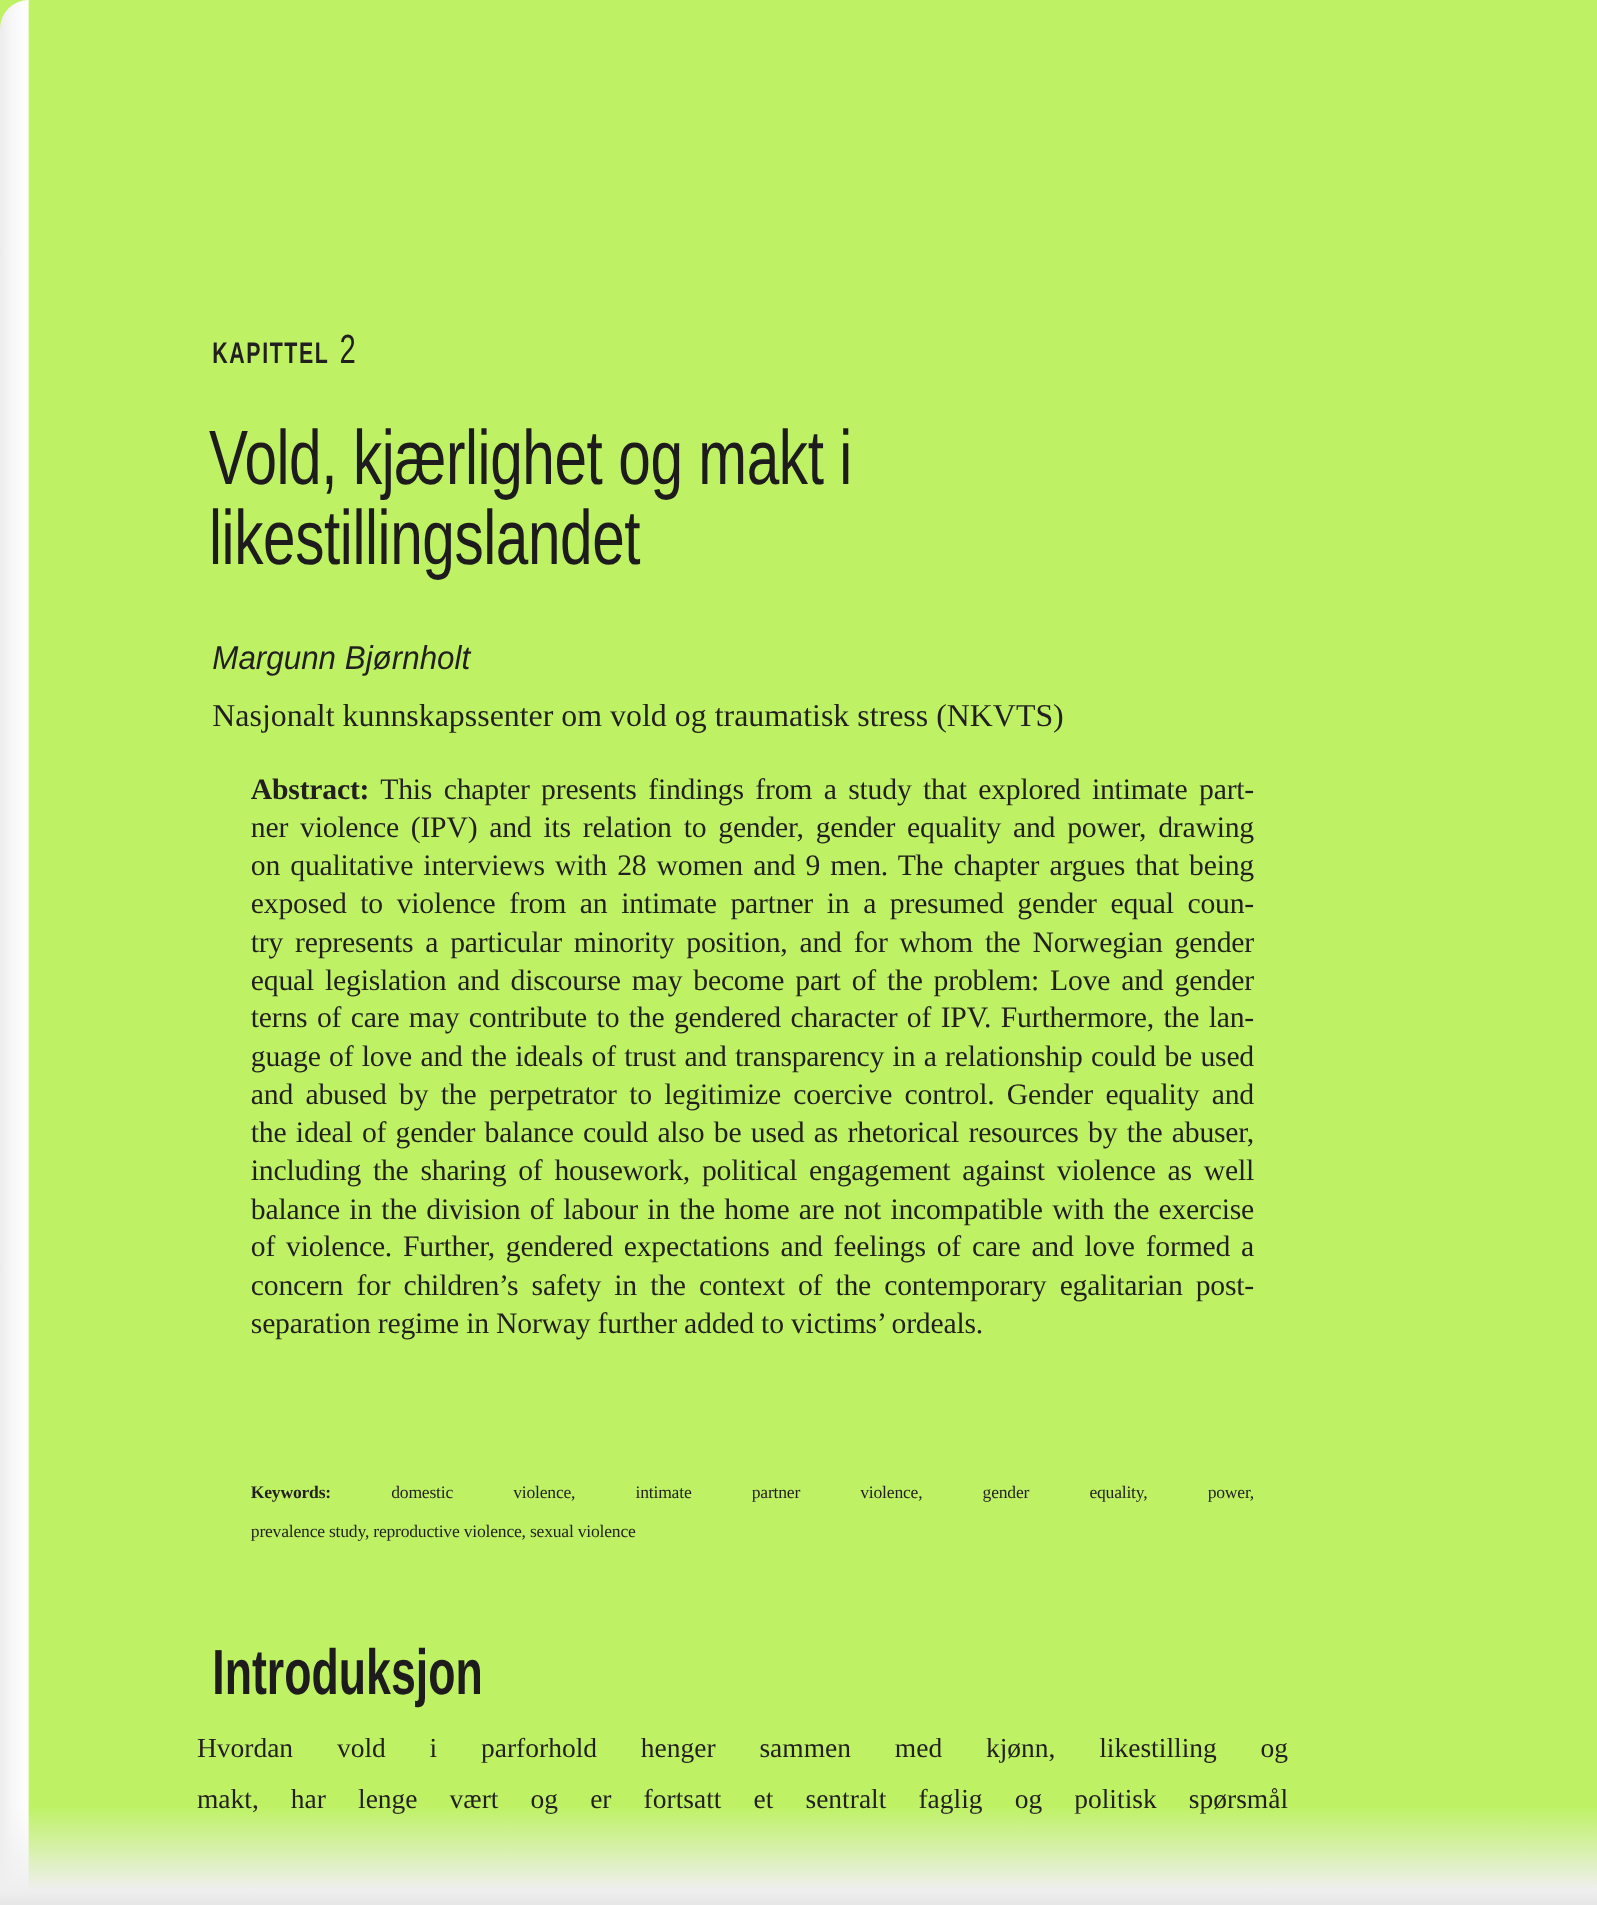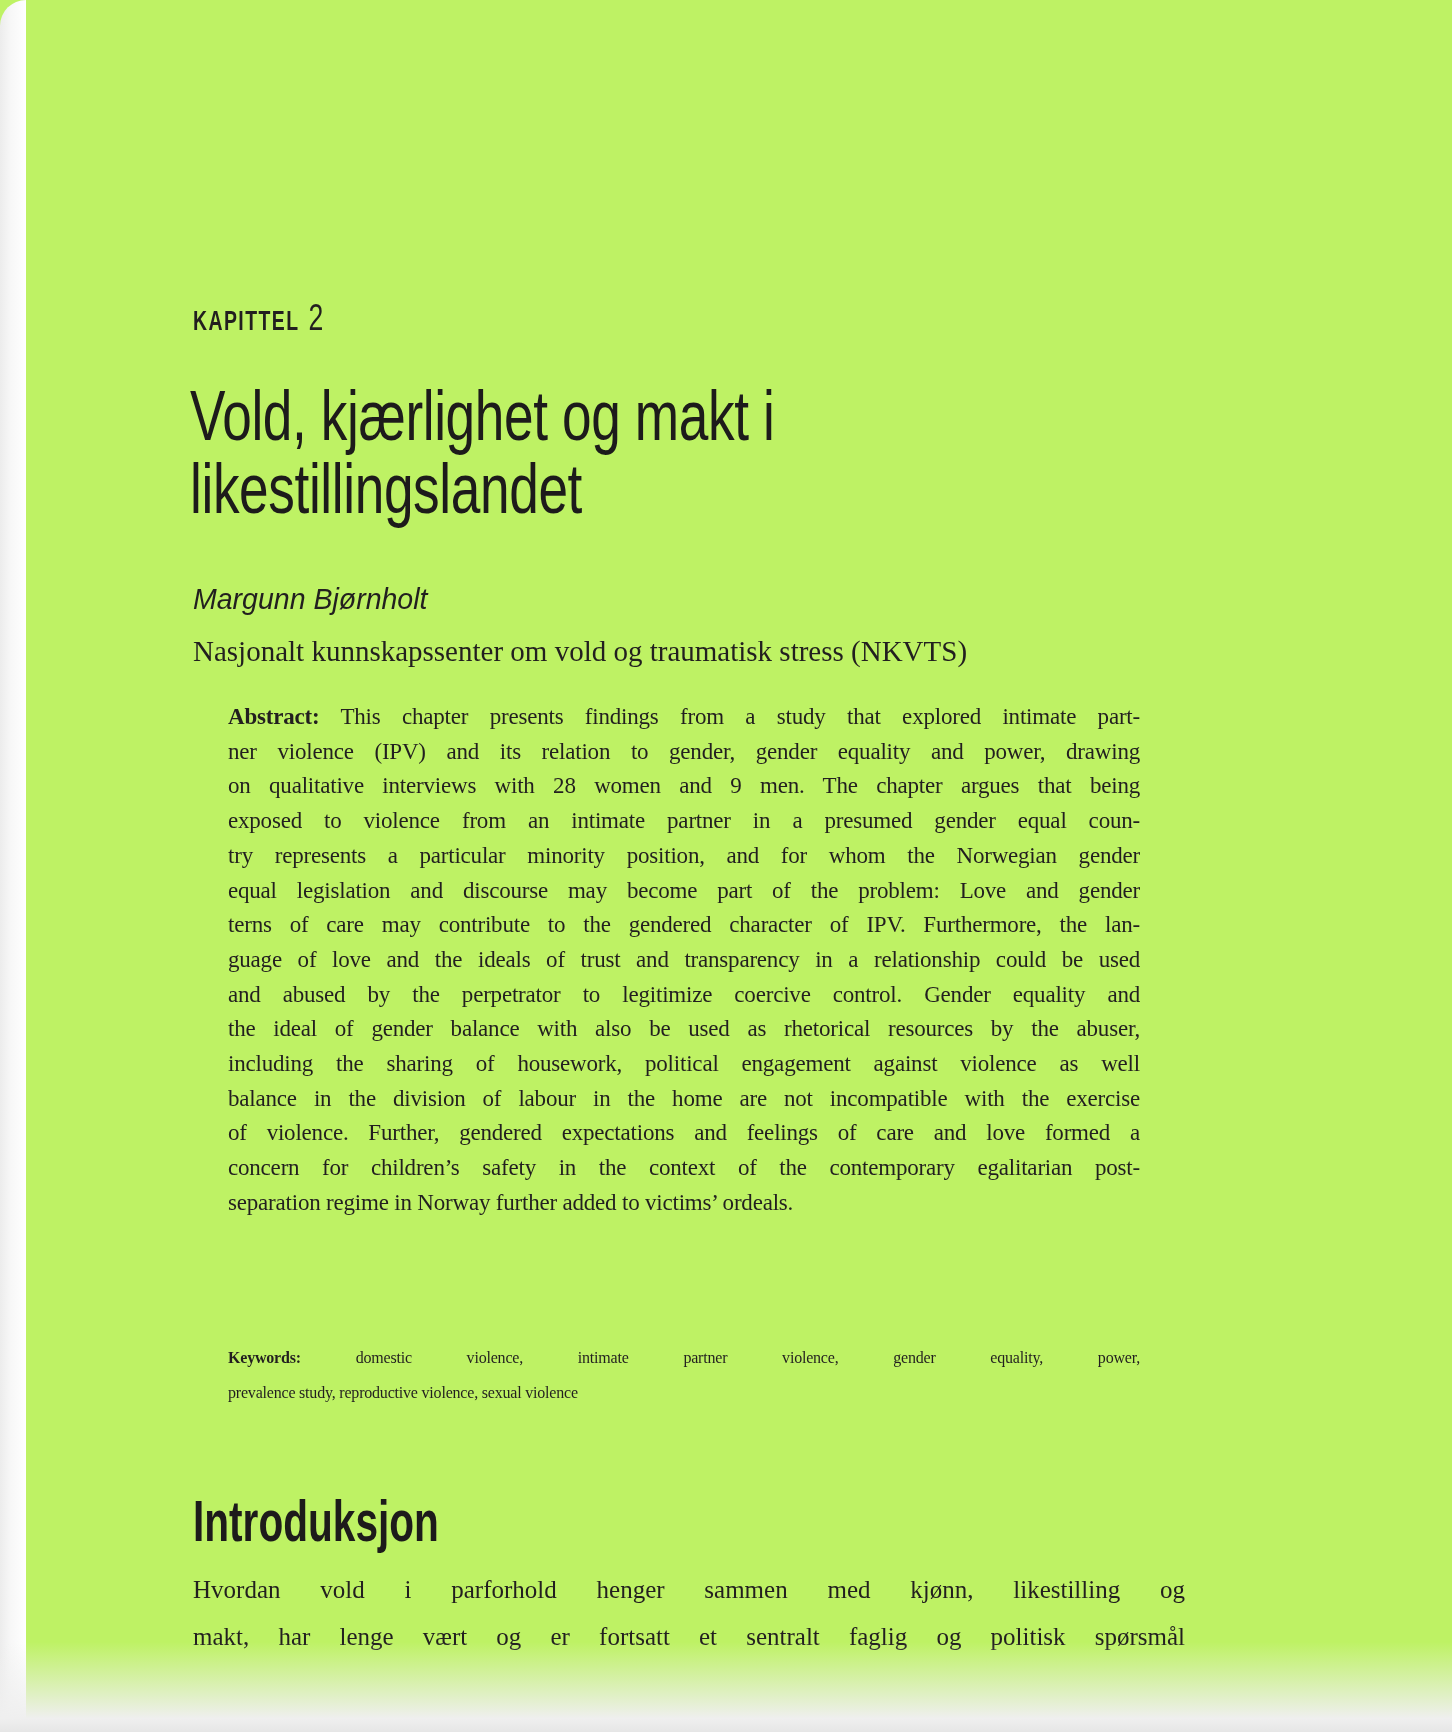--- a/index.html
+++ b/index.html
@@ -86,21 +86,21 @@
     line-height: 38px;
     white-space: nowrap;
     text-align: right;
   }
 
   .abstract-block {
     position: absolute;
     left: 228px;
     top: 700px;
     width: 912px;
-    font-size: 23px;
+    font-size: 27px;
     line-height: 34.7px;
     letter-spacing: -0.2px;
   }
   .keywords-block {
     position: absolute;
     left: 228px;
     top: 1341px;
     width: 912px;
     font-size: 16px;
     line-height: 34.7px;
@@ -124,21 +124,21 @@
     font-size: 58px;
     font-weight: bold;
     line-height: 58px;
     transform: scaleX(0.70);
     transform-origin: left top;
     white-space: nowrap;
     color: #1d1b1b;
   }
   .intro-body {
     position: absolute;
-    left: 193px;
+    left: 179px;
     top: 1567px;
     width: 992px;
     font-size: 25px;
     line-height: 46.5px;
   }
   .intro-body .line:last-child {
     text-align-last: justify; 
   }
 </style>
 </head>
@@ -169,21 +169,21 @@
     </div>
     <div>
         <div class="line">ner violence (IPV) and its relation to gender, gender equality and power, drawing</div>
         <div class="line">on qualitative interviews with 28 women and 9 men. The chapter argues that being</div>
         <div class="line">exposed to violence from an intimate partner in a presumed gender equal coun-</div>
         <div class="line">try represents a particular minority position, and for whom the Norwegian gender</div>
         <div class="line">equal legislation and discourse may become part of the problem: Love and gender</div>
         <div class="line">terns of care may contribute to the gendered character of IPV. Furthermore, the lan-</div>
         <div class="line">guage of love and the ideals of trust and transparency in a relationship could be used</div>
         <div class="line">and abused by the perpetrator to legitimize coercive control. Gender equality and</div>
-        <div class="line">the ideal of gender balance with also be used as rhetorical resources by the abuser,</div>
+        <div class="line">the ideal of gender balance could also be used as rhetorical resources by the abuser,</div>
         <div class="line">including the sharing of housework, political engagement against violence as well</div>
         <div class="line">balance in the division of labour in the home are not incompatible with the exercise</div>
         <div class="line">of violence. Further, gendered expectations and feelings of care and love formed a</div>
         <div class="line">concern for children’s safety in the context of the contemporary egalitarian post-</div>
         <div class="line">separation regime in Norway further added to victims’ ordeals.</div>
       </div>
   </div>
 
   <div class="keywords-block serif para-end">
     <div class="jline">

